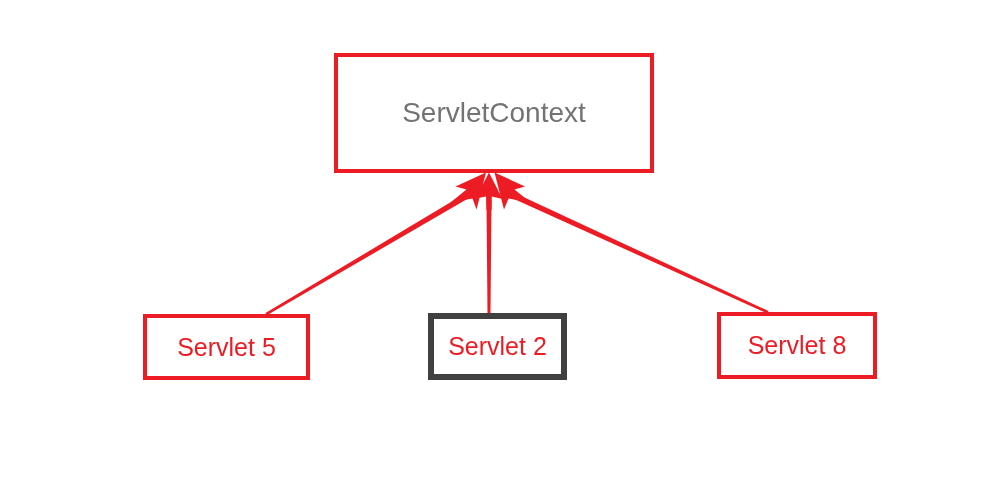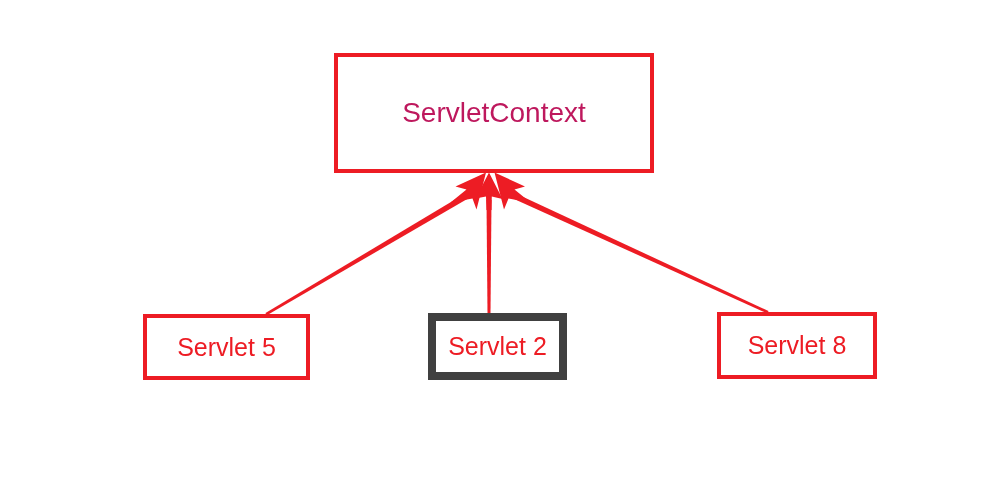--- a/index.html
+++ b/index.html
@@ -44,35 +44,35 @@
   }
   #node-servletcontext {
     left: 334px;
     top: 53px;
     width: 320px;
     height: 120px;
     border: 4px solid #ED1C24;
   }
   #node-servletcontext .node-label {
     font-size: 28px;
-    color: #be185d;
+    color: #737373;
   }
   #node-servlet-1 {
     left: 143px;
     top: 314px;
     width: 167px;
     height: 66px;
     border: 4px solid #ED1C24;
   }
   #node-servlet-2 {
     left: 428px;
     top: 313px;
     width: 139px;
     height: 67px;
-    border: 8px solid #404040;
+    border: 6px solid #404040;
   }
   #node-servlet-3 {
     left: 717px;
     top: 312px;
     width: 160px;
     height: 67px;
     border: 4px solid #ED1C24;
   }
   #node-servlet-1 .node-label,
   #node-servlet-2 .node-label,

